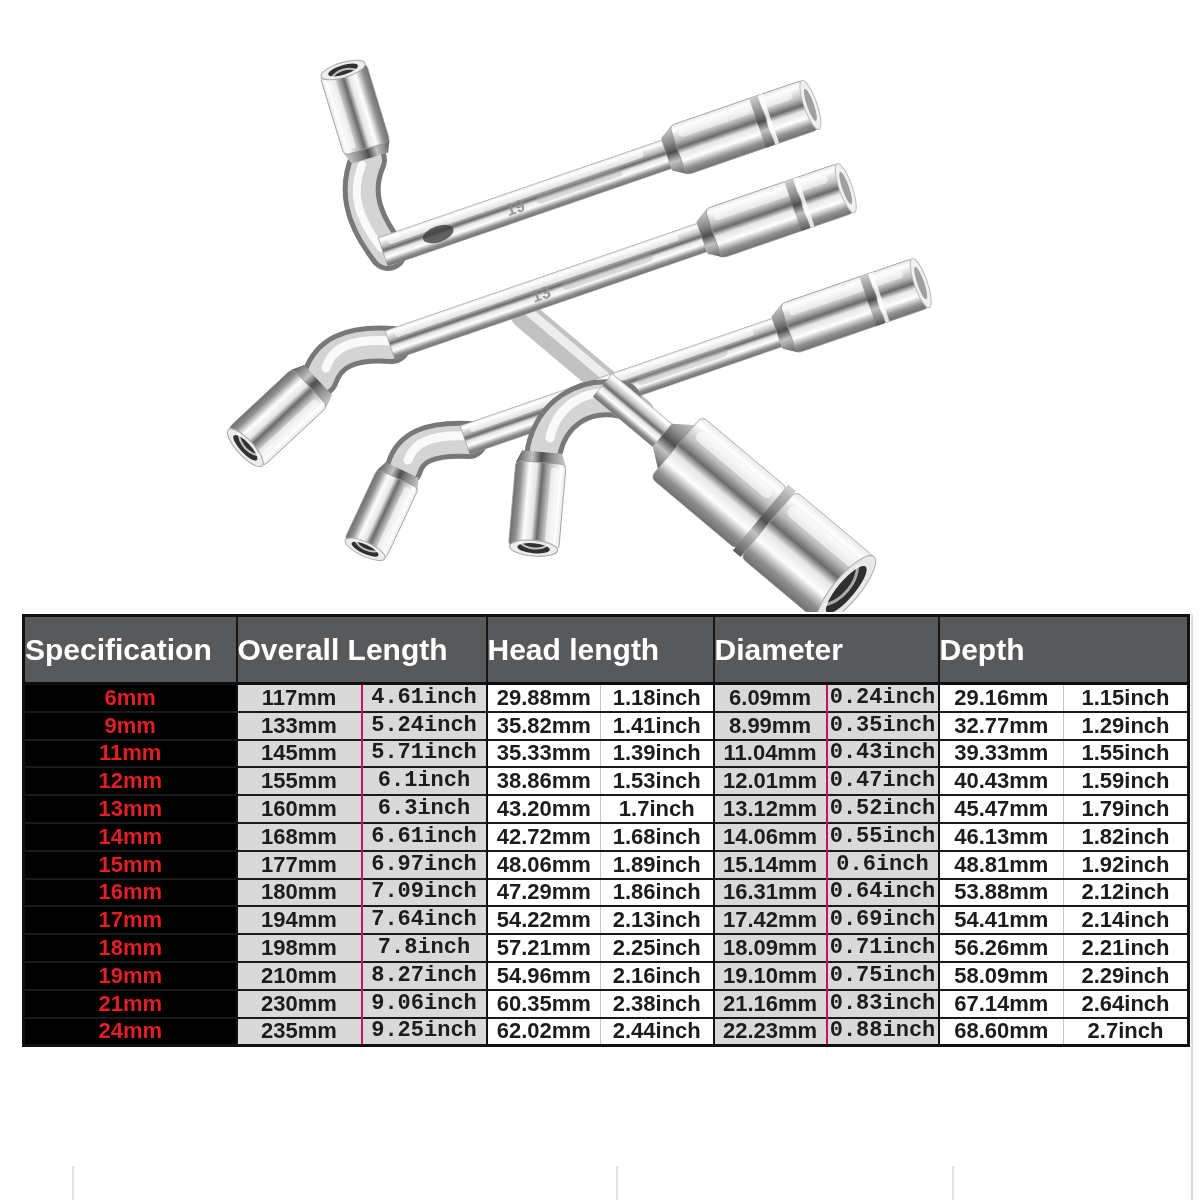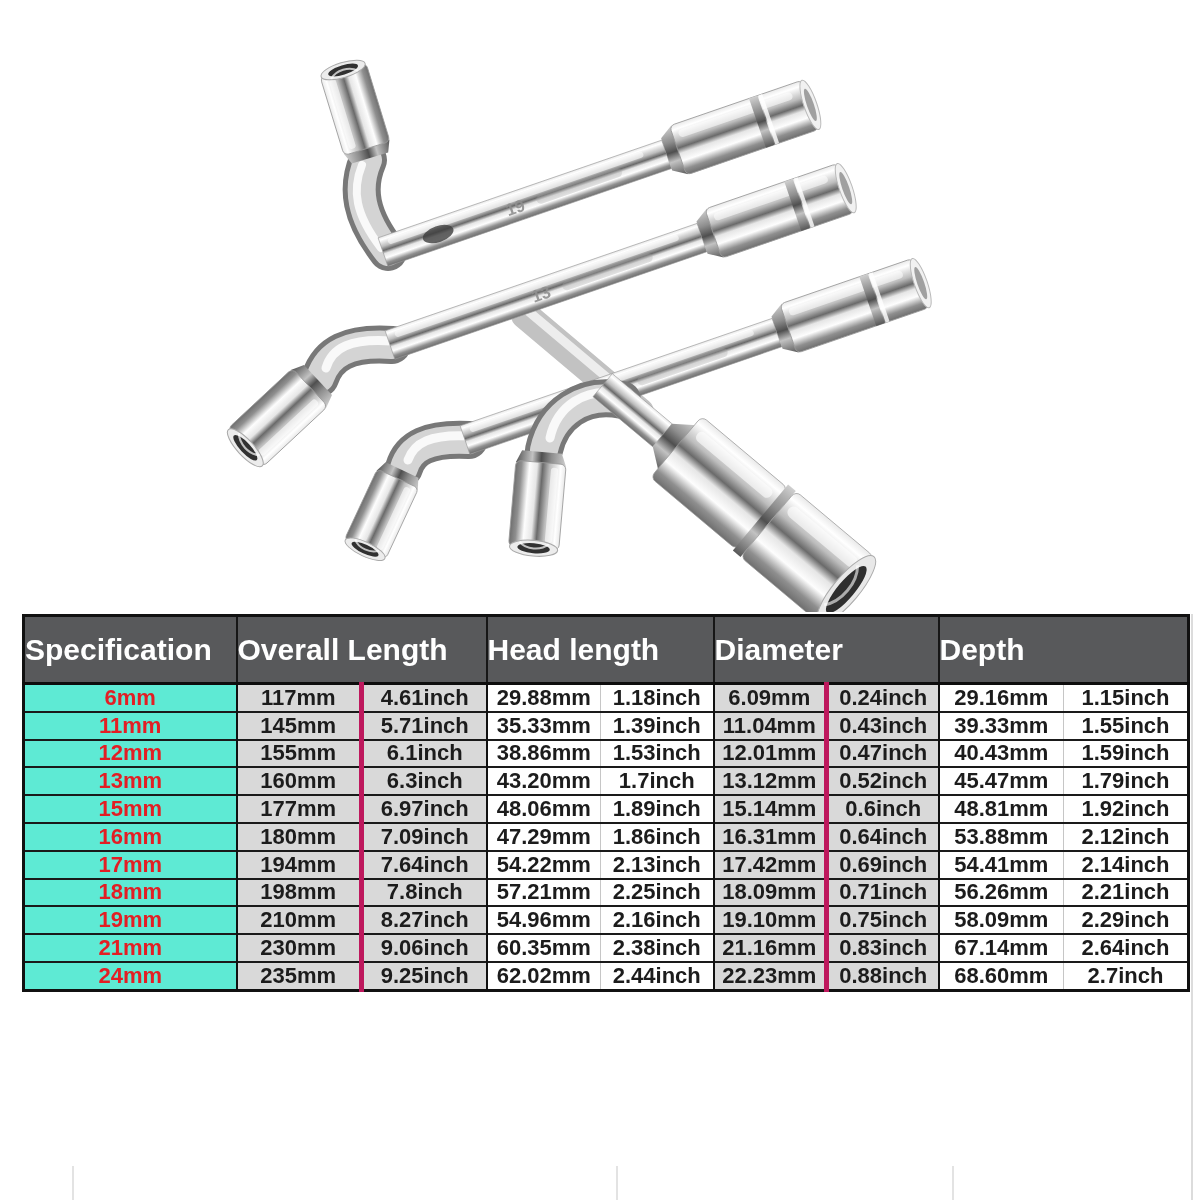--- a/index.html
+++ b/index.html
@@ -12,25 +12,25 @@
       border:3px solid #111;}
   .spec-table th{
       height:65px;background:var(--header-bg,#58595b);color:var(--header-text,#fff);
       font-size:30px;font-weight:bold;text-align:left;vertical-align:middle;
       border-left:2px solid #161616;border-bottom:3px solid #0d0d0d;padding:0;}
   .spec-table th:first-child{border-left:none;}
   .spec-table td{
       height:25.8px;padding:0;text-align:center;vertical-align:middle;
       font-size:22px;font-weight:bold;color:#1c1c1c;line-height:1;
       border-top:2px solid #1a1a1a;white-space:nowrap;overflow:hidden;}
-  .spec-table td.c0{color:var(--accent,#e31e24);background:#5eead4;}
+  .spec-table td.c0{color:var(--accent,#e31e24);background:#000000;}
   .spec-table td.c1,.spec-table td.c2,.spec-table td.c5,.spec-table td.c6{background:var(--shade,#d9d9d9);}
   .spec-table td.c3,.spec-table td.c4,.spec-table td.c7,.spec-table td.c8{background:#fff;}
   .spec-table td.c1,.spec-table td.c3,.spec-table td.c5,.spec-table td.c7{border-left:2px solid #111;}
-  .spec-table td.c2,.spec-table td.c6{border-left:5px solid #be185d;}
+  .spec-table td.c2,.spec-table td.c6{border-left:2px solid #be185d;font-family:Liberation Mono, monospace;}
   .spec-table td.c4,.spec-table td.c8{border-left:1px solid #c6c6c6;}
   
   .grid-remnant{position:absolute;background:#dcdcdc;}
   .gr-right{left:1191px;top:614px;width:2px;height:586px;}
   .gr-stub1{left:72px;top:1166px;width:2px;height:34px;background:#e3e3e3;}
   .gr-stub2{left:616px;top:1166px;width:2px;height:34px;background:#e3e3e3;}
   .gr-stub3{left:952px;top:1166px;width:2px;height:34px;background:#e3e3e3;}
 </style>
 </head>
 <body>
@@ -172,20 +172,31 @@
           <td class="c1">117mm</td>
           <td class="c2">4.61inch</td>
           <td class="c3">29.88mm</td>
           <td class="c4">1.18inch</td>
           <td class="c5">6.09mm</td>
           <td class="c6">0.24inch</td>
           <td class="c7">29.16mm</td>
           <td class="c8">1.15inch</td>
         </tr>
         <tr>
+          <td class="c0">9mm</td>
+          <td class="c1">133mm</td>
+          <td class="c2">5.24inch</td>
+          <td class="c3">35.82mm</td>
+          <td class="c4">1.41inch</td>
+          <td class="c5">8.99mm</td>
+          <td class="c6">0.35inch</td>
+          <td class="c7">32.77mm</td>
+          <td class="c8">1.29inch</td>
+        </tr>
+        <tr>
           <td class="c0">11mm</td>
           <td class="c1">145mm</td>
           <td class="c2">5.71inch</td>
           <td class="c3">35.33mm</td>
           <td class="c4">1.39inch</td>
           <td class="c5">11.04mm</td>
           <td class="c6">0.43inch</td>
           <td class="c7">39.33mm</td>
           <td class="c8">1.55inch</td>
         </tr>
@@ -205,20 +216,31 @@
           <td class="c1">160mm</td>
           <td class="c2">6.3inch</td>
           <td class="c3">43.20mm</td>
           <td class="c4">1.7inch</td>
           <td class="c5">13.12mm</td>
           <td class="c6">0.52inch</td>
           <td class="c7">45.47mm</td>
           <td class="c8">1.79inch</td>
         </tr>
         <tr>
+          <td class="c0">14mm</td>
+          <td class="c1">168mm</td>
+          <td class="c2">6.61inch</td>
+          <td class="c3">42.72mm</td>
+          <td class="c4">1.68inch</td>
+          <td class="c5">14.06mm</td>
+          <td class="c6">0.55inch</td>
+          <td class="c7">46.13mm</td>
+          <td class="c8">1.82inch</td>
+        </tr>
+        <tr>
           <td class="c0">15mm</td>
           <td class="c1">177mm</td>
           <td class="c2">6.97inch</td>
           <td class="c3">48.06mm</td>
           <td class="c4">1.89inch</td>
           <td class="c5">15.14mm</td>
           <td class="c6">0.6inch</td>
           <td class="c7">48.81mm</td>
           <td class="c8">1.92inch</td>
         </tr>

